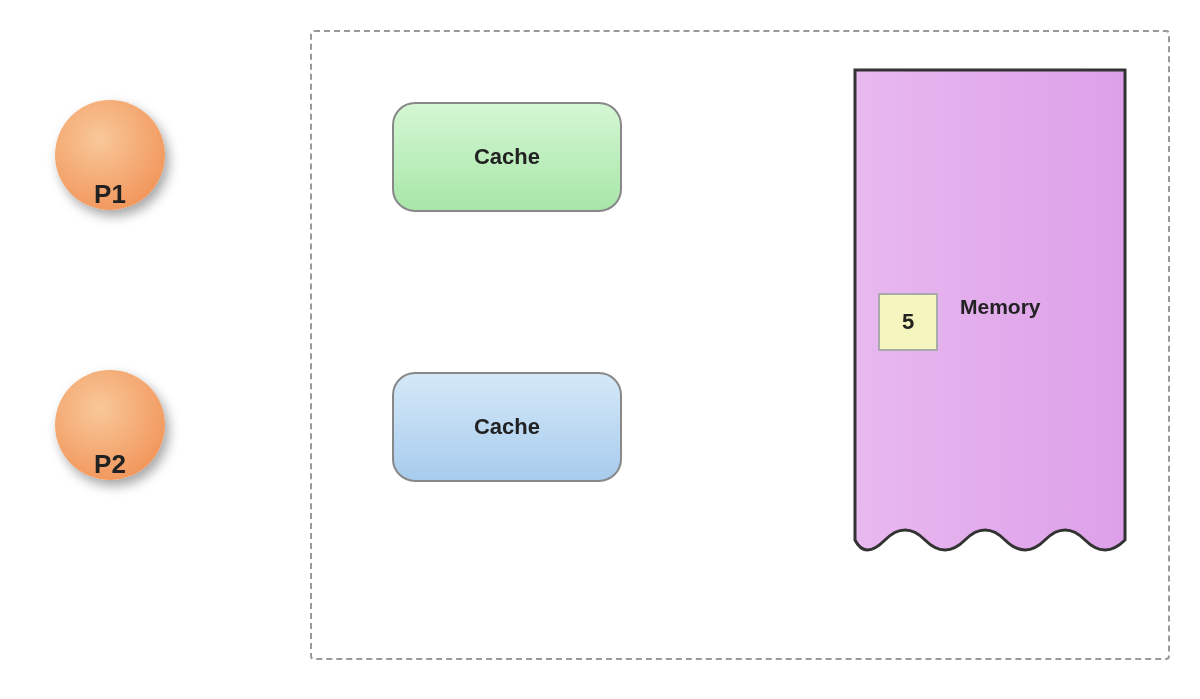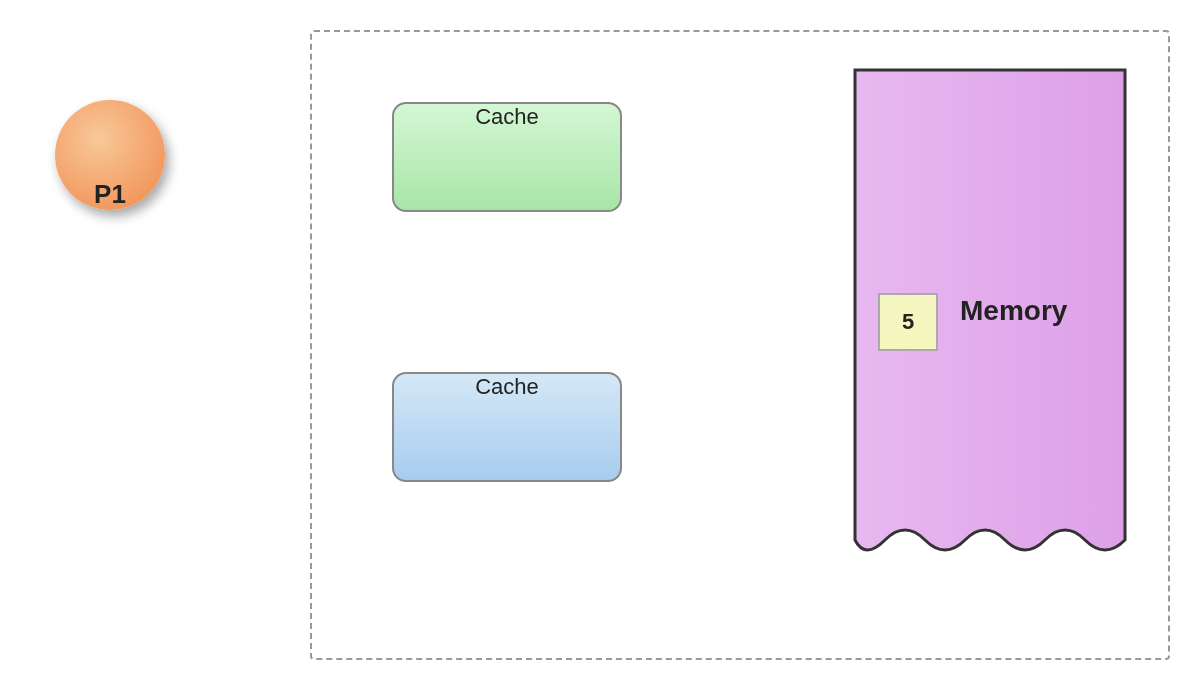--- a/index.html
+++ b/index.html
@@ -54,26 +54,27 @@
       height: 630px;
       border: 2.5px dashed #999;
       border-radius: 4px;
     }
 
     
     .cache-box {
       position: absolute;
       width: 230px;
       height: 110px;
-      border-radius: 14px;
+      border-radius: 23px;
       border: 2px solid #888;
       display: flex;
+      align-items: center;
       justify-content: center;
       font-size: 22px;
-      font-weight: normal;
+      font-weight: bold;
       color: #222;
     }
 
     .cache-green {
       background: linear-gradient(180deg, #d4f7d4 0%, #a8e6a8 100%);
       left: 390px;
       top: 100px;
     }
 
     .cache-blue {
@@ -94,21 +95,21 @@
     .memory-shape {
       width: 100%;
       height: 100%;
     }
 
     
     .memory-label {
       position: absolute;
       left: 960px;
       top: 295px;
-      font-size: 28px;
+      font-size: 21px;
       font-weight: bold;
       color: #222;
     }
 
     
     .memory-cell {
       position: absolute;
       left: 878px;
       top: 293px;
       width: 60px;
@@ -125,20 +126,23 @@
   </style>
 </head>
 <body>
 
 <div class="canvas">
 
   <div class="processor p1">
     <span>P1</span>
   </div>
 
+  <div class="processor p2">
+    <span>P2</span>
+  </div>
 
   <div class="dashed-box">
 
     <div class="cache-box cache-green" style="position:absolute; left:80px; top:70px;">
       <span>Cache</span>
     </div>
 
     <div class="cache-box cache-blue" style="position:absolute; left:80px; top:340px;">
       <span>Cache</span>
     </div>

